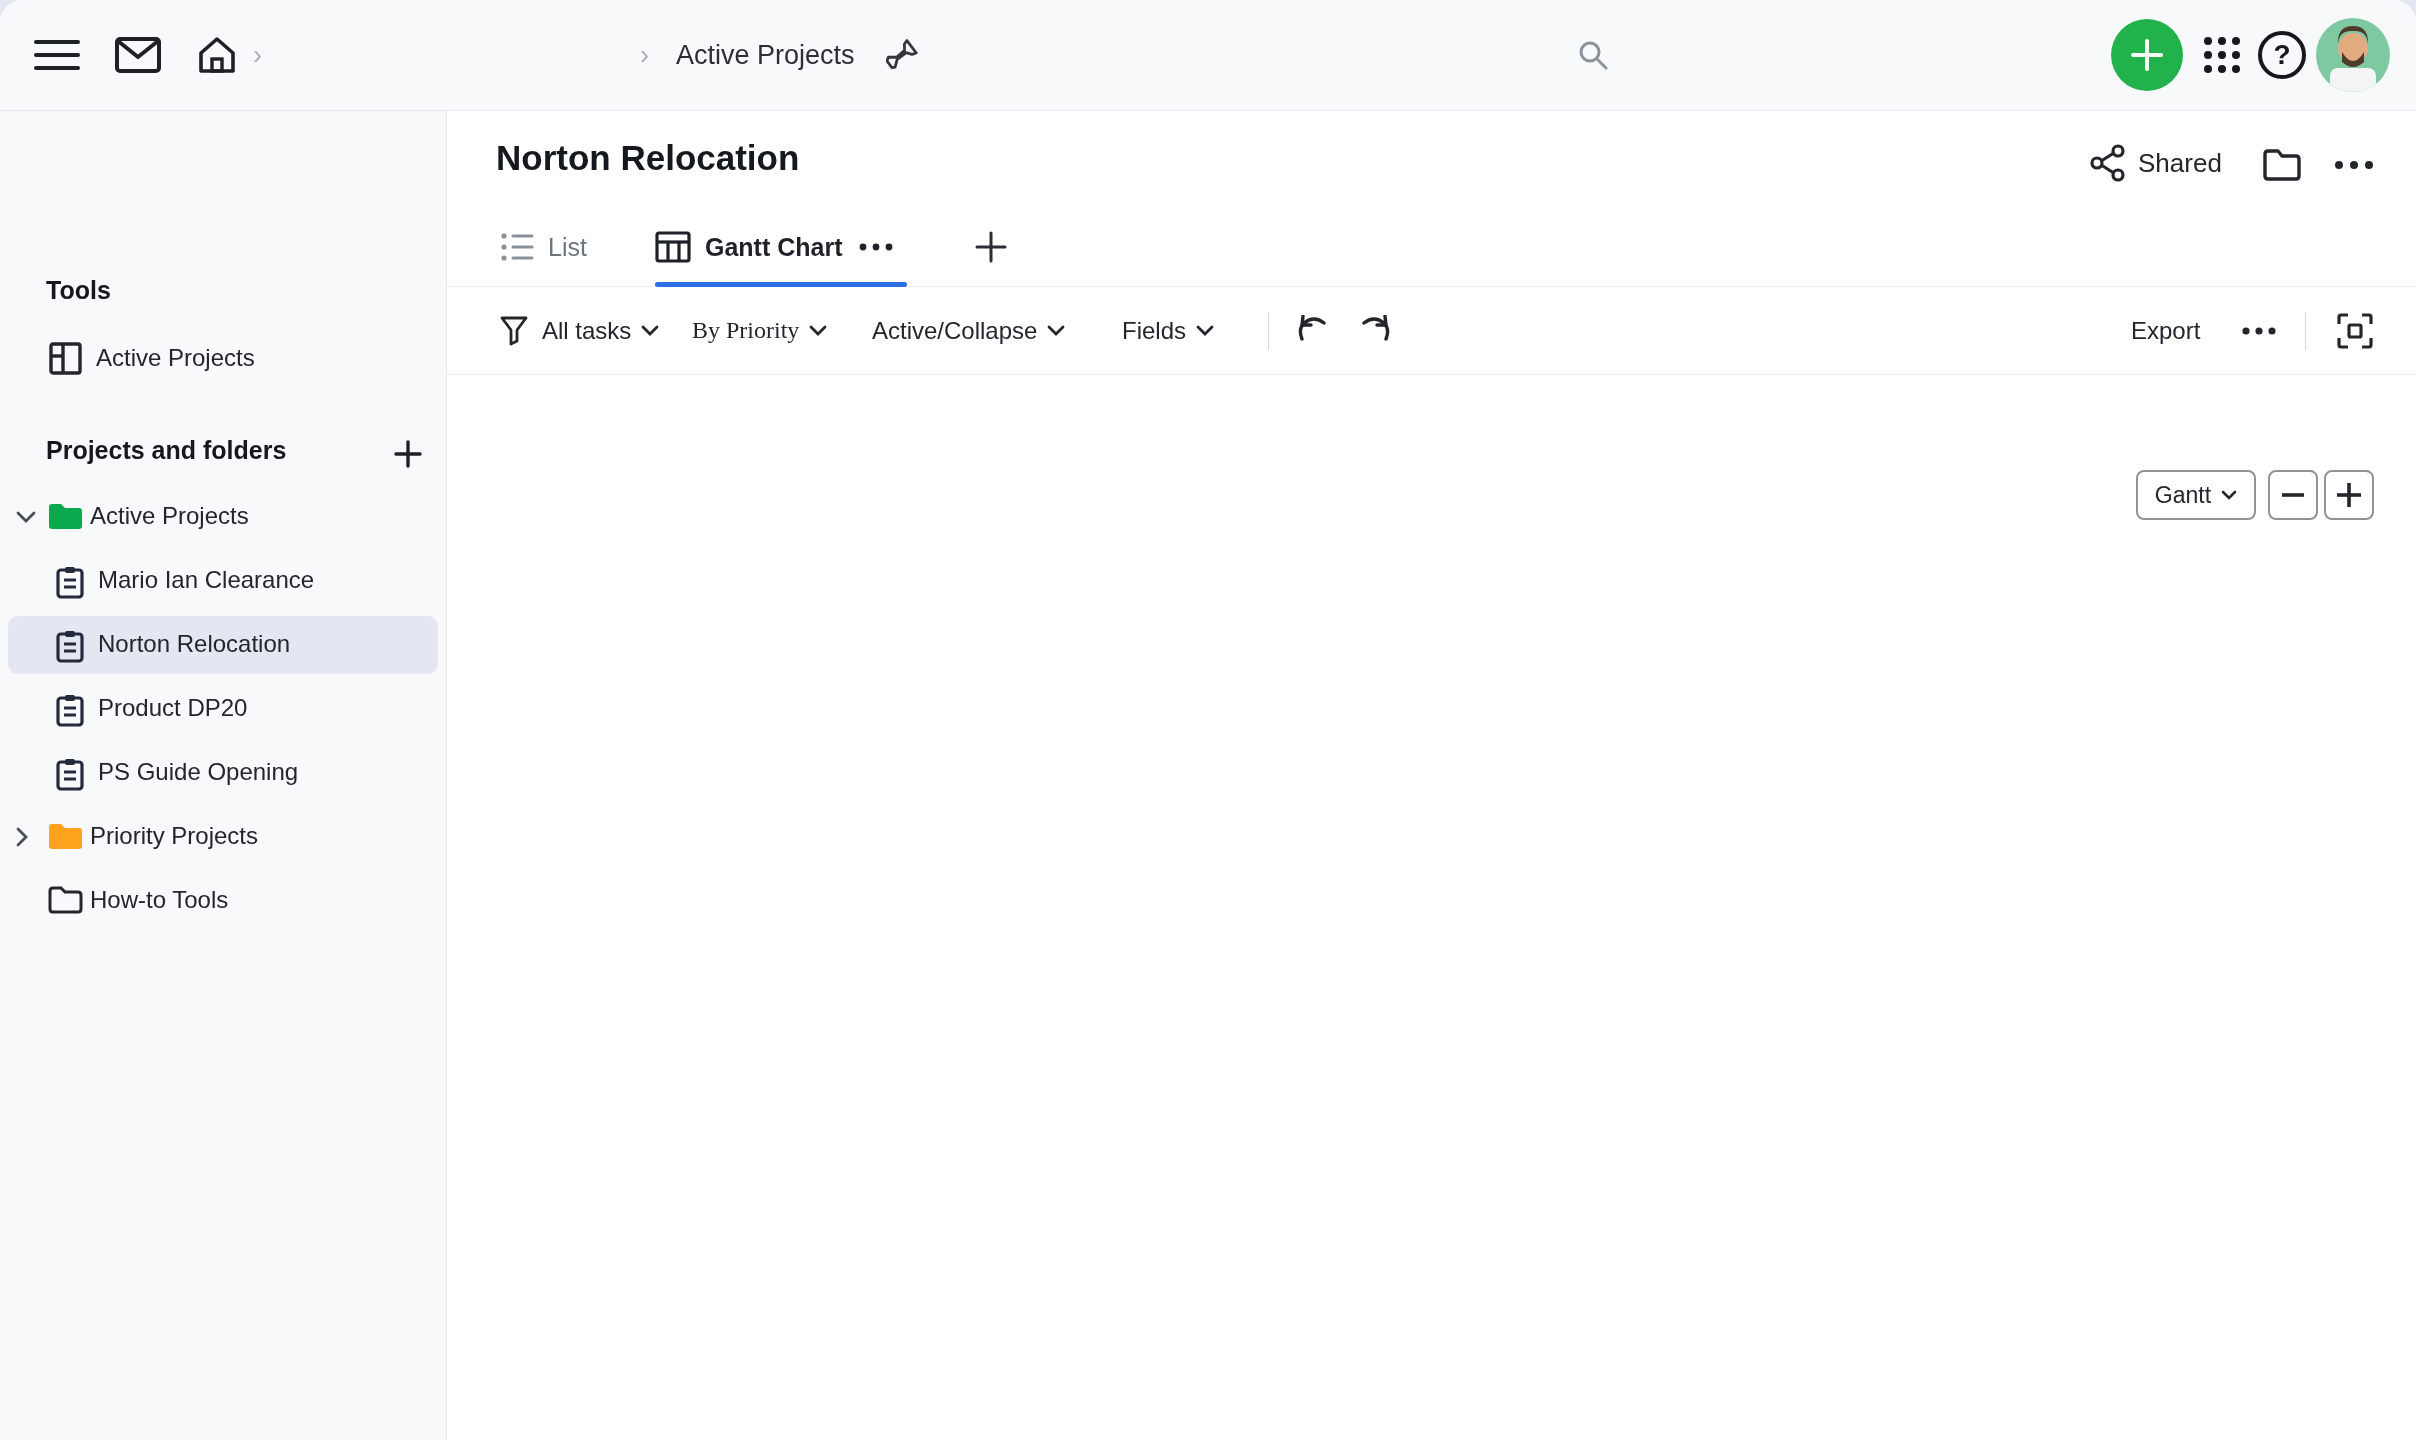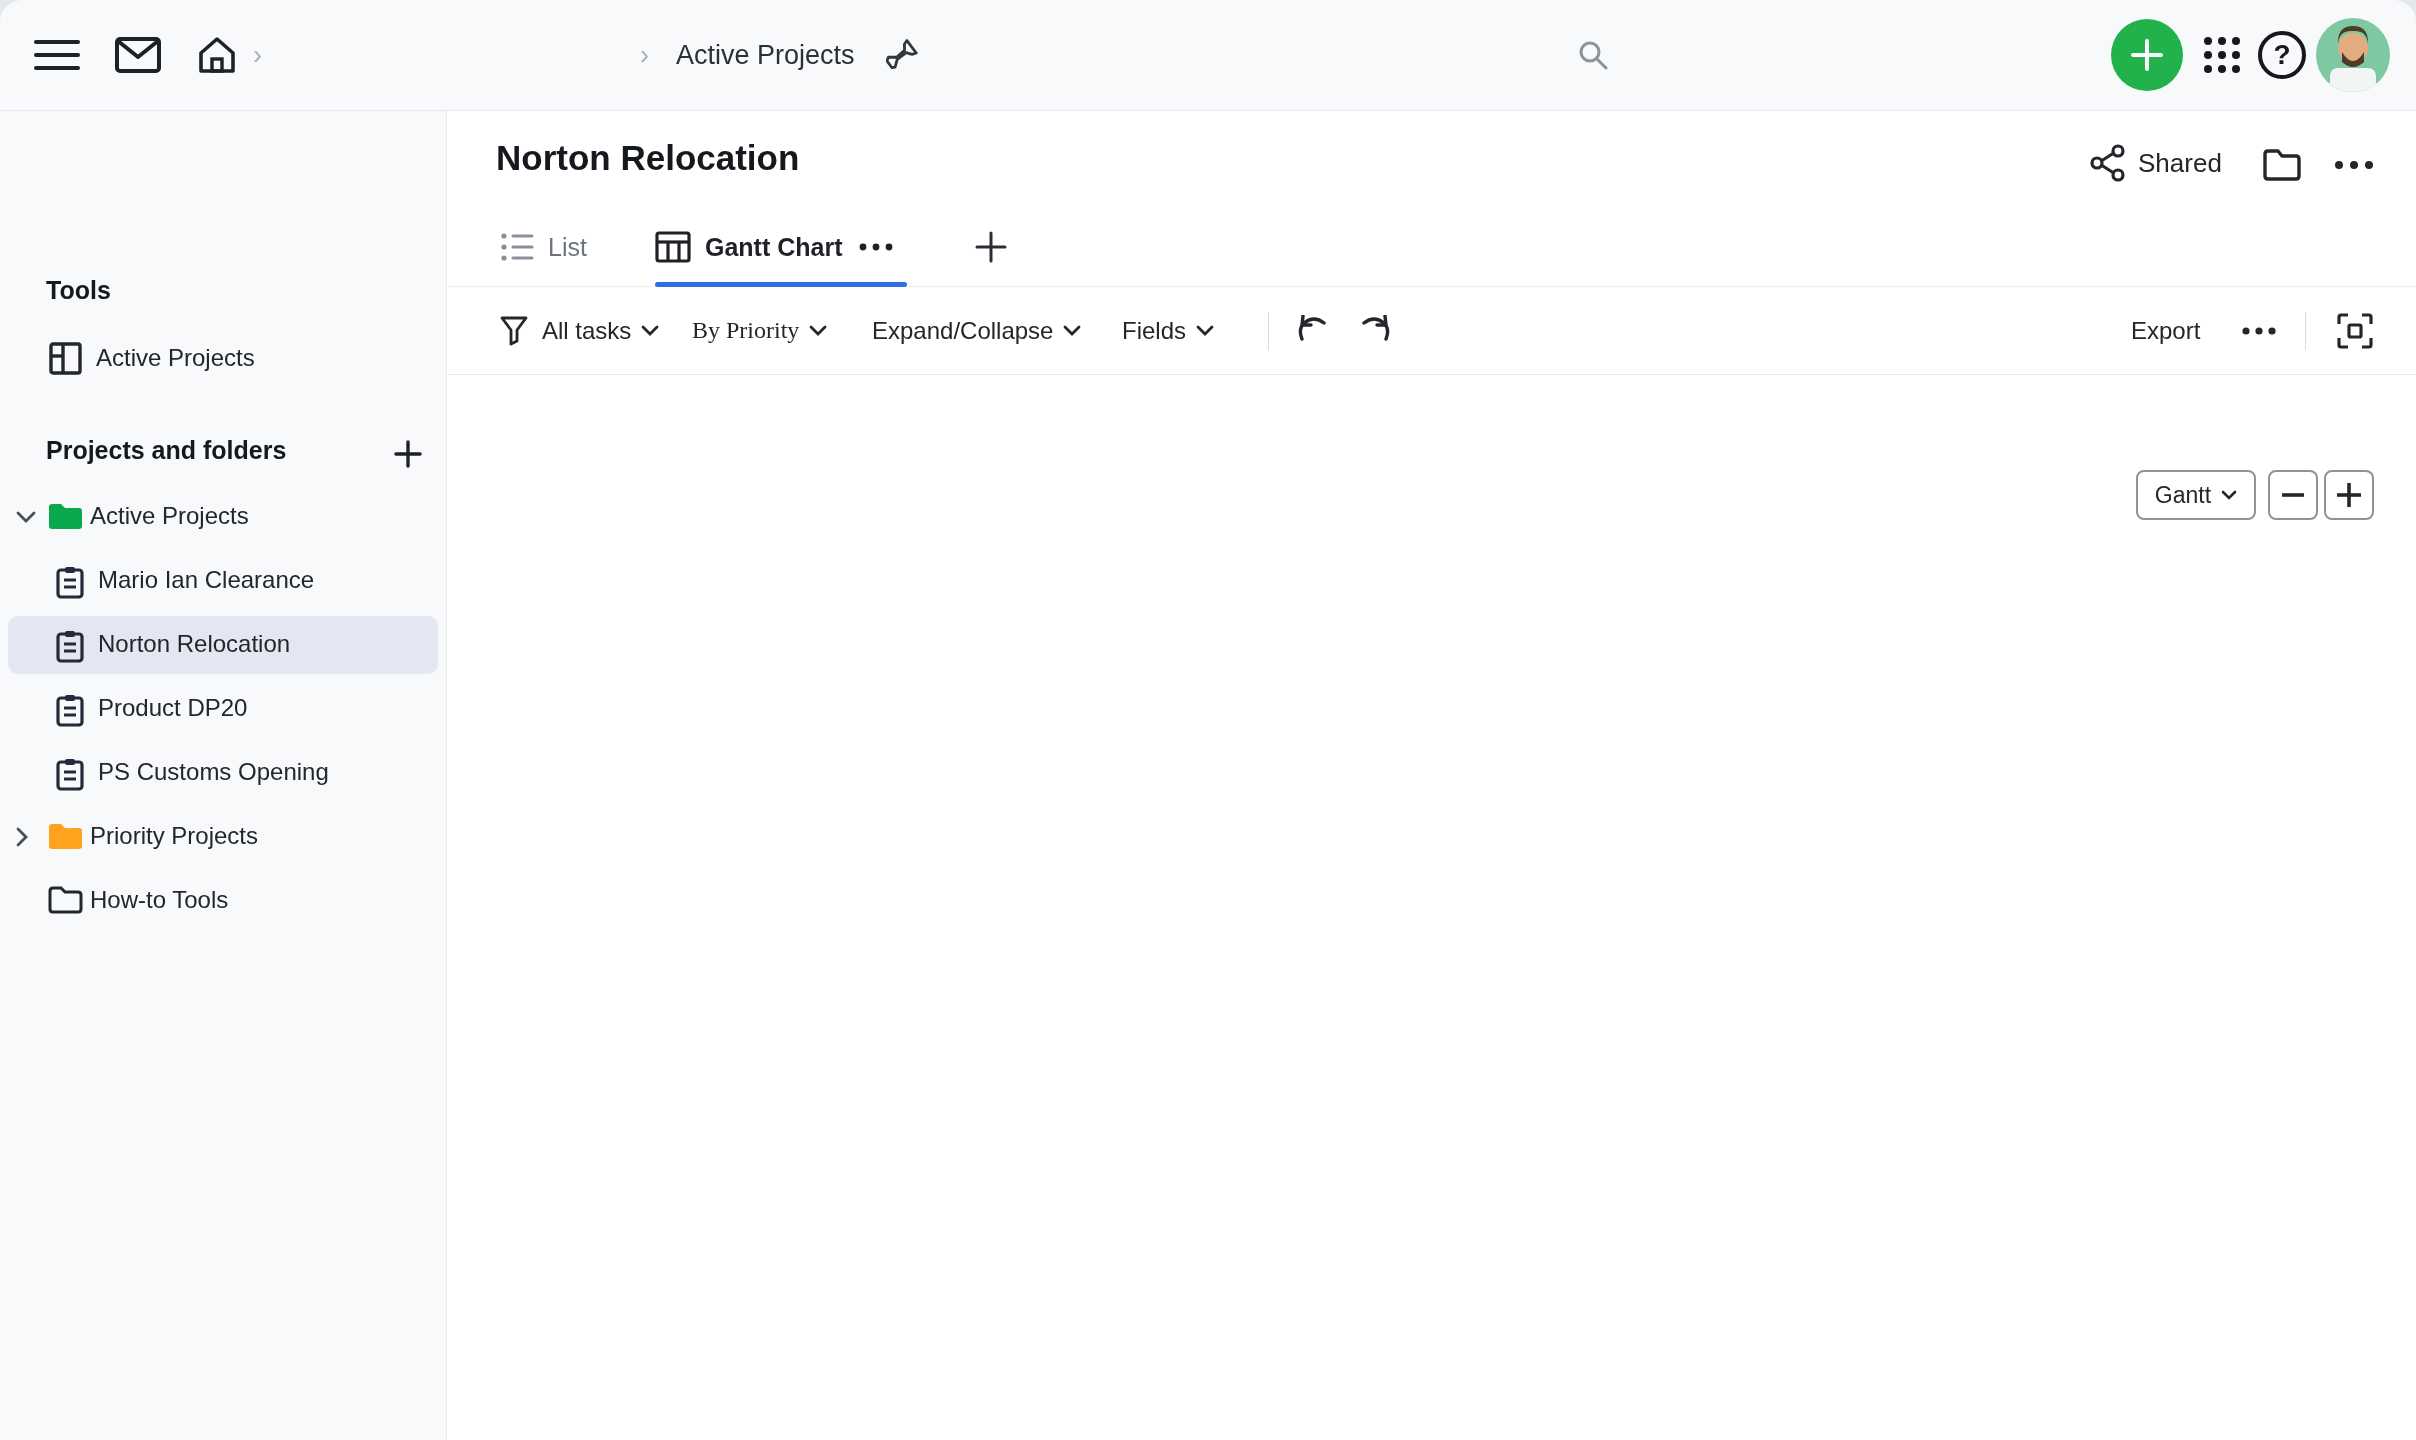--- a/index.html
+++ b/index.html
@@ -229,21 +229,21 @@
       </div>
       <div class="side-item" style="top:634px;">
         <span style="position:absolute;left:56px;top:14px;">
           <svg width="28" height="33" viewBox="0 0 28 33">
             <rect x="2" y="4" width="24" height="27" rx="3" fill="none" stroke="#232A3C" stroke-width="3.2"></rect>
             <rect x="9" y="1" width="10" height="6" rx="2" fill="#232A3C"></rect>
             <line x1="8" y1="14" x2="20" y2="14" stroke="#232A3C" stroke-width="3"></line>
             <line x1="8" y1="21" x2="20" y2="21" stroke="#232A3C" stroke-width="3"></line>
           </svg>
         </span>
-        <span class="lbl" style="position:absolute;left:98px;top:14px;">PS Customs Opening</span>
+        <span class="lbl" style="position:absolute;left:98px;top:14px;">PS Guide Opening</span>
       </div>
       <div class="side-item" style="top:698px;">
         <span style="position:absolute;left:16px;top:19px;">
           <svg width="13" height="20" viewBox="0 0 13 20">
             <path d="M2 2 L10 10 L2 18" fill="none" stroke="#4A4F57" stroke-width="2.8" stroke-linecap="round"></path>
           </svg>
         </span>
         <span style="position:absolute;left:48px;top:14px;">
           <svg width="35" height="28" viewBox="0 0 35 28">
             <path d="M1 5 q0-3 3-3 h9 l4 4 h14 q3 0 3 3 v15 q0 3-3 3 H4 q-3 0-3-3 Z" fill="#FFA31E"></path>
@@ -344,21 +344,21 @@
         <path d="M2 2 L9 9 L16 2" fill="none" stroke="#23262B" stroke-width="2.8" stroke-linecap="round"></path>
       </svg>
   </div>
   <div class="tool" style="left:245px;font-family:Liberation Serif, serif;">
     <span>By Priority</span>
     <svg class="chev" width="18" height="11" viewBox="0 0 18 11">
         <path d="M2 2 L9 9 L16 2" fill="none" stroke="#23262B" stroke-width="2.8" stroke-linecap="round"></path>
       </svg>
   </div>
   <div class="tool" style="left:425px;">
-    <span>Expand/Collapse</span>
+    <span>Active/Collapse</span>
     <svg class="chev" width="18" height="11" viewBox="0 0 18 11">
         <path d="M2 2 L9 9 L16 2" fill="none" stroke="#23262B" stroke-width="2.8" stroke-linecap="round"></path>
       </svg>
   </div>
   <div class="tool" style="left:675px;">
     <span>Fields</span>
     <svg class="chev" width="18" height="11" viewBox="0 0 18 11">
         <path d="M2 2 L9 9 L16 2" fill="none" stroke="#23262B" stroke-width="2.8" stroke-linecap="round"></path>
       </svg>
   </div>

